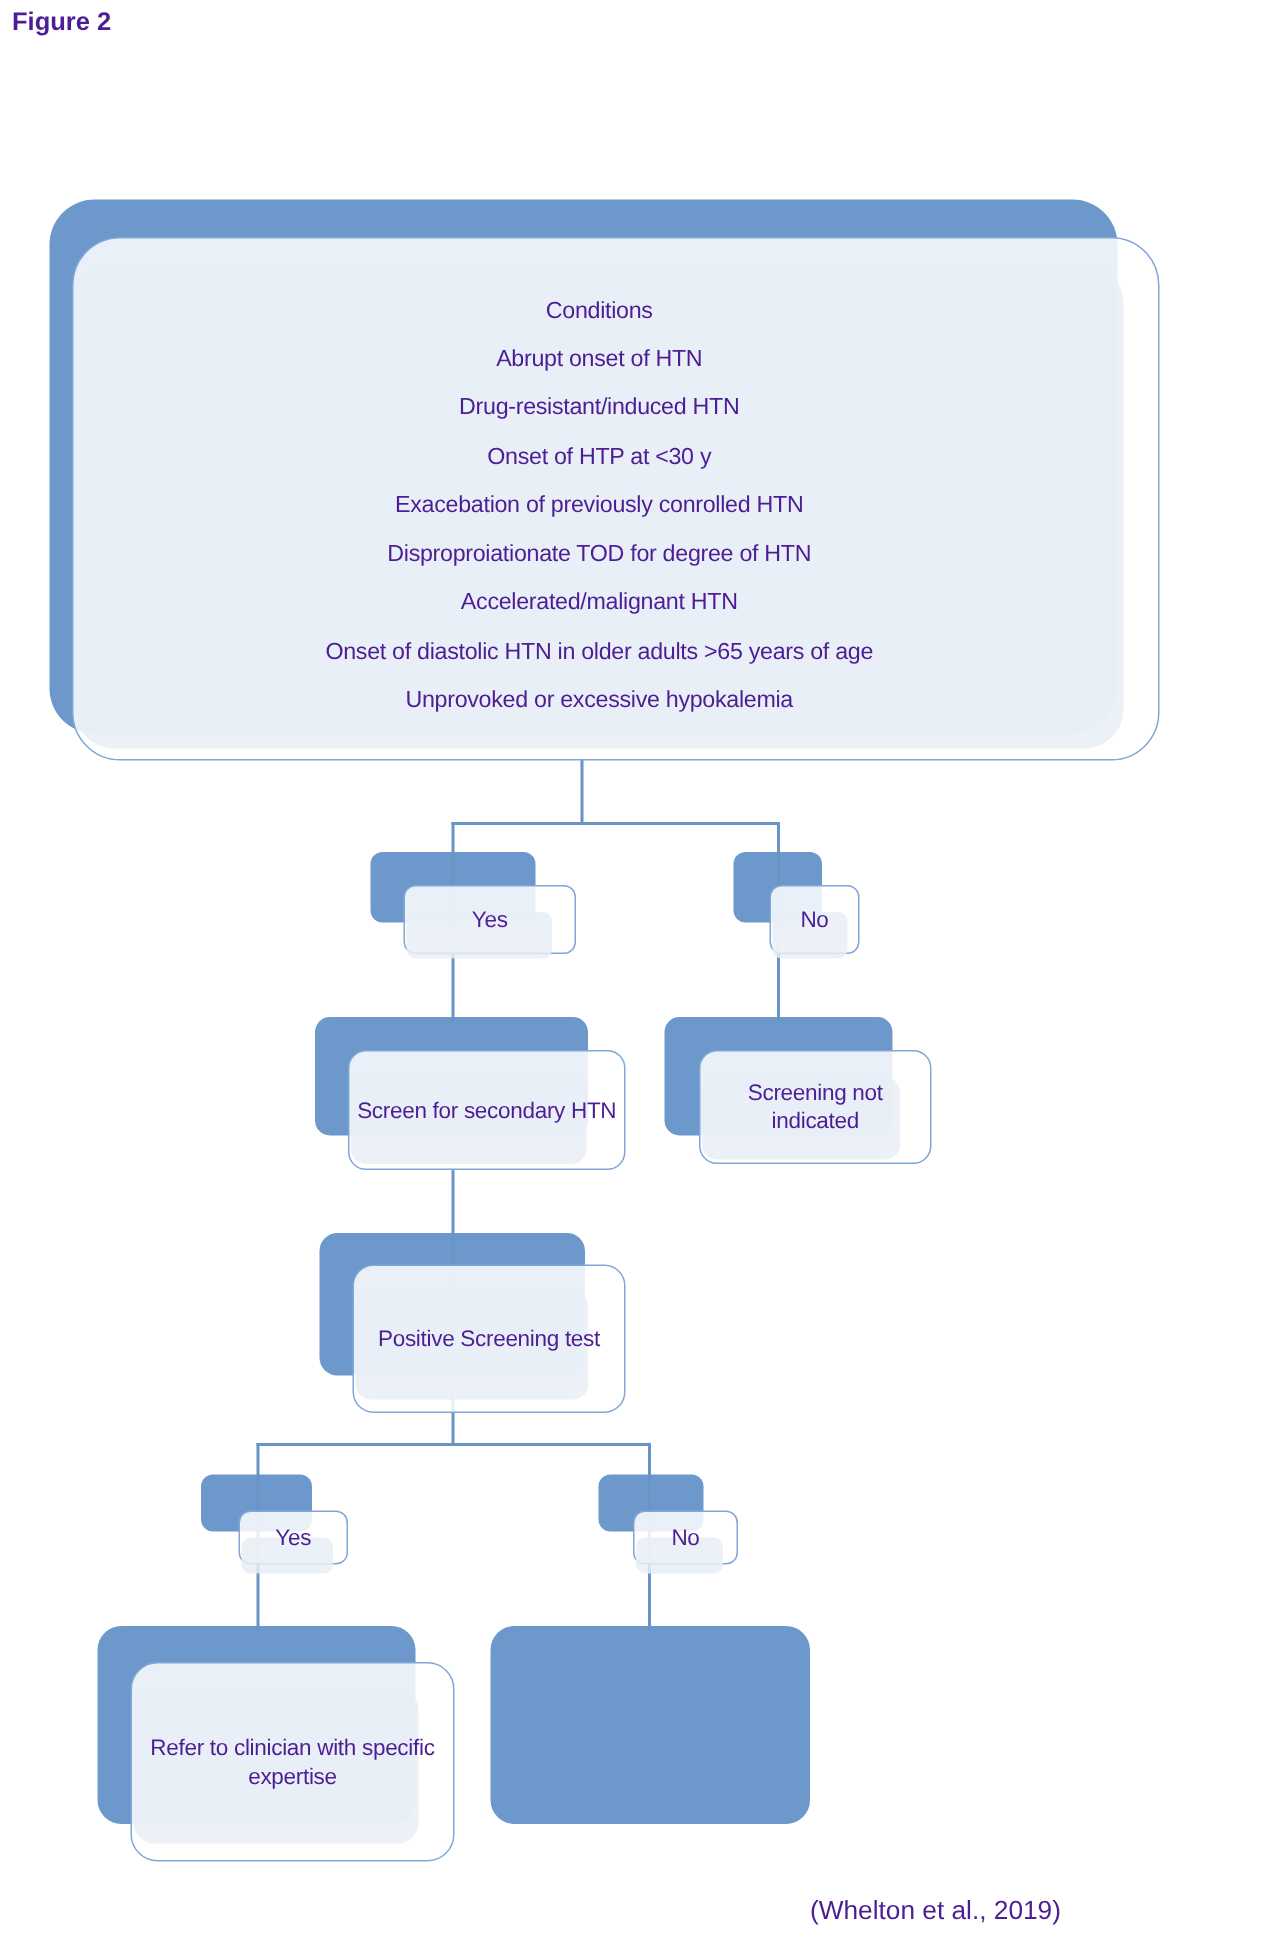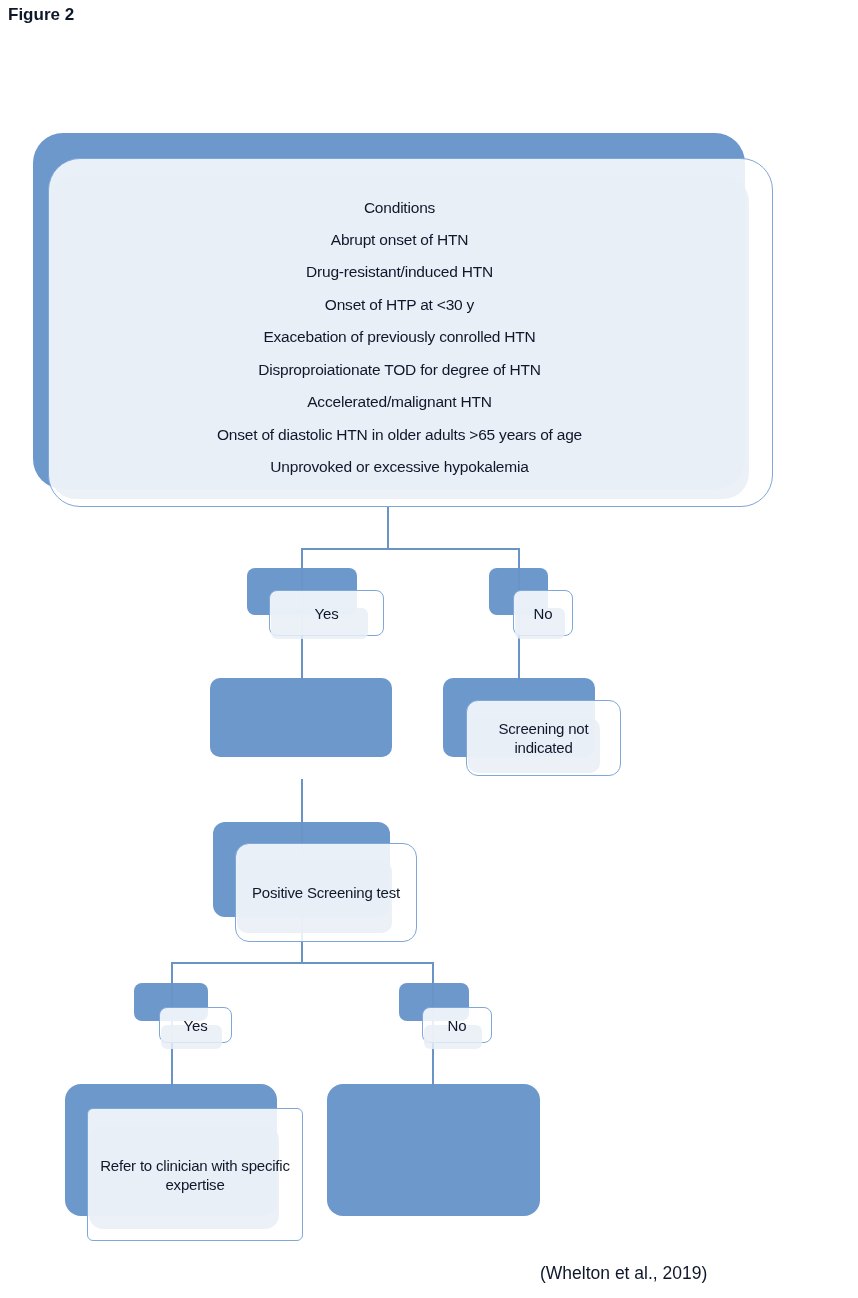--- a/index.html
+++ b/index.html
@@ -1,18 +1,18 @@
 <!DOCTYPE html>
 <html><head>
 <meta charset="utf-8">
 <style>
   html,body { margin:0; padding:0; background:#ffffff; }
   .canvas {
     position:relative; width:858px; height:1298px; background:#ffffff;
-    font-family:"Liberation Sans", sans-serif; color:#0f172a; overflow:hidden;
+    font-family:"Liberation Sans", sans-serif; color:#4c1d95; overflow:hidden;
   }
 
   
   .figure-label { position:absolute; left:8px; top:5px; font-size:17px; font-weight:bold; }
   .figure-title { position:absolute; left:8px; top:43px; font-size:17px; font-style:italic; }
   .citation     { position:absolute; left:540px; top:1263px; font-size:17.5px; }
 
   
   .line { position:absolute; background:#6b94c6; z-index:2; }
   .v0  { left:387px; top:506px; width:2px;  height:43px; }
@@ -62,21 +62,21 @@
   .pos-front  { left:235px; top:843px; width:182px; height:99px; border-radius:14px; padding:0 14px; }
 
   
   .yes2-back  { left:134px; top:983px; width:74px; height:38px; border-radius:8px; }
   .yes2-front { left:159px; top:1007px; width:73px; height:36px; border-radius:8px; }
   .no2-back   { left:399px; top:983px; width:70px; height:38px; border-radius:8px; }
   .no2-front  { left:422px; top:1007px; width:70px; height:36px; border-radius:8px; }
 
   
   .ref-back   { left:65px;  top:1084px; width:212px; height:132px; border-radius:16px; }
-  .ref-front  { left:87px;  top:1108px; width:216px; height:133px; border-radius:6px; padding:0 8px; }
+  .ref-front  { left:87px;  top:1108px; width:216px; height:133px; border-radius:18px; padding:0 8px; }
   .nrn-back   { left:327px; top:1084px; width:213px; height:132px; border-radius:16px; }
   .nrn-front  { left:350px; top:1108px; width:215px; height:133px; border-radius:18px; padding:0 8px; }
 
   
   .tint-sm { width:86%; height:70%; border-radius:6px; }
   .tint-md { width:86%; height:74%; border-radius:10px; }
   .tint-lg { width:89%; height:79%; border-radius:14px; }
 </style>
 </head>
 <body>
@@ -117,20 +117,24 @@
     <span class="lbl">Yes</span>
   </div>
 
   <div class="back no1-back"></div>
   <div class="front no1-front">
     <div class="tint tint-sm"></div>
     <span class="lbl">No</span>
   </div>
 
   <div class="back scr-back"></div>
+  <div class="front scr-front">
+    <div class="tint tint-md"></div>
+    <span class="lbl">Screen for secondary HTN</span>
+  </div>
 
   <div class="back nsi-back"></div>
   <div class="front nsi-front">
     <div class="tint tint-md"></div>
     <span class="lbl">Screening not indicated</span>
   </div>
 
   <div class="back pos-back"></div>
   <div class="front pos-front">
     <div class="tint tint-md"></div>

